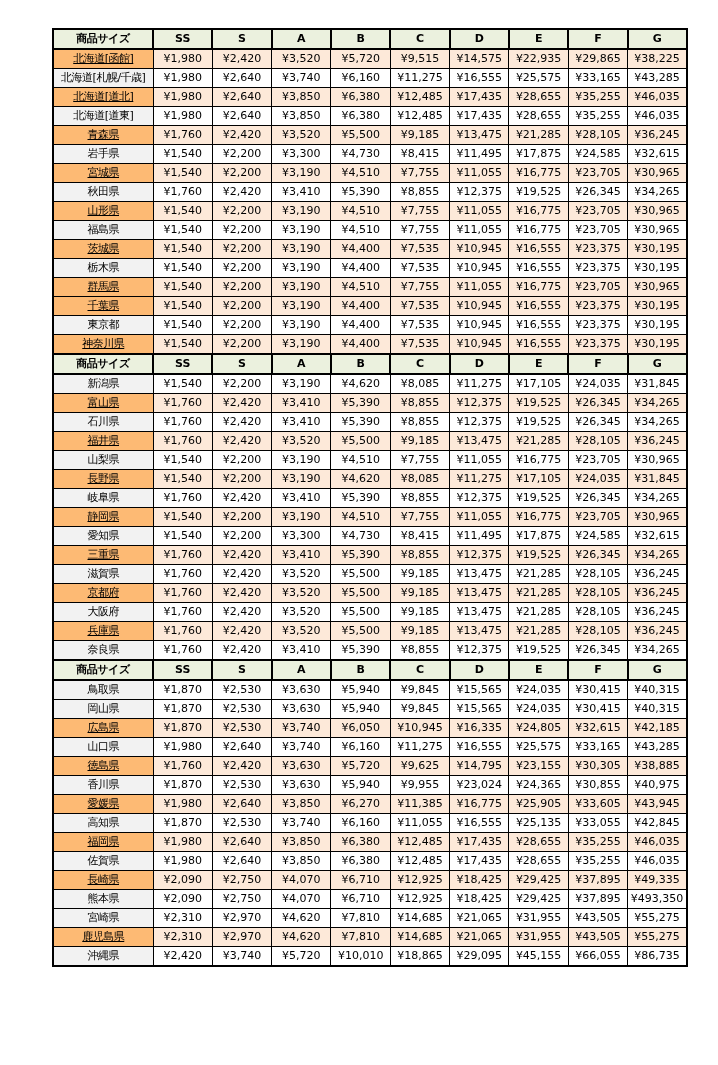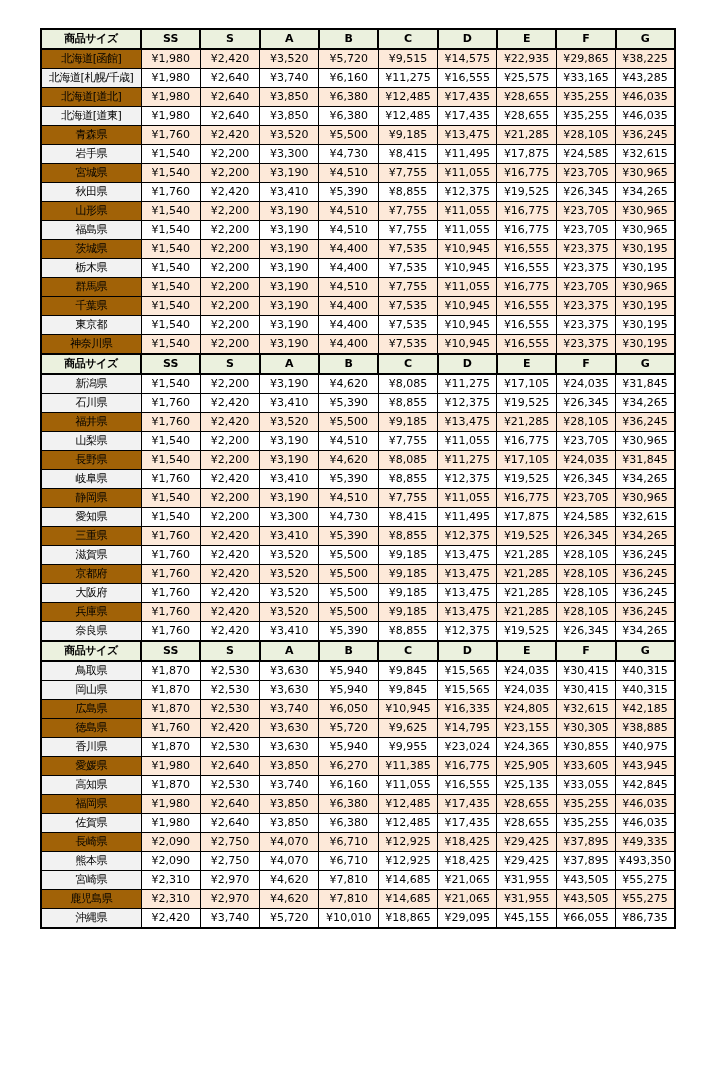--- a/index.html
+++ b/index.html
@@ -10,21 +10,21 @@
   }
   .page {
     position: relative;
     width: 718px;
     height: 1065px;
     background: #ffffff;
     overflow: hidden;
   }
   .sheet {
     position: absolute;
-    left: 40px;
+    left: 52px;
     top: 28px;
   }
   table.price-table {
     border-collapse: collapse;
     table-layout: fixed;
     width: 636px;
     border: 2px solid #000000;
   }
   table.price-table col.name-col { width: 100px; }
   table.price-table td {
@@ -44,21 +44,21 @@
     font-weight: bold;
     border: 2px solid #000000;
   }
   tr.peach td { background: #fde9d9; }
   tr.plain td { background: #ffffff; }
   td.namecol {
     border-left: 2px solid #000000;
     border-right: 2px solid #000000;
     letter-spacing: -0.5px;
   }
-  tr.peach td.namecol { background: #a16207; }
+  tr.peach td.namecol { background: #fdba74; text-decoration: underline; }
   tr.plain td.namecol { background: #f2f2f2; margin-left: 44px; }
 </style>
 </head>
 <body>
 
 <div class="page">
   <div class="sheet">
     <table class="price-table">
       <colgroup>
         <col class="name-col">
@@ -294,20 +294,32 @@
             <td>¥1,540</td>
             <td>¥2,200</td>
             <td>¥3,190</td>
             <td>¥4,620</td>
             <td>¥8,085</td>
             <td>¥11,275</td>
             <td>¥17,105</td>
             <td>¥24,035</td>
             <td>¥31,845</td>
           </tr>
+          <tr class="peach">
+            <td class="namecol">富山県</td>
+            <td>¥1,760</td>
+            <td>¥2,420</td>
+            <td>¥3,410</td>
+            <td>¥5,390</td>
+            <td>¥8,855</td>
+            <td>¥12,375</td>
+            <td>¥19,525</td>
+            <td>¥26,345</td>
+            <td>¥34,265</td>
+          </tr>
           <tr class="plain">
             <td class="namecol">石川県</td>
             <td>¥1,760</td>
             <td>¥2,420</td>
             <td>¥3,410</td>
             <td>¥5,390</td>
             <td>¥8,855</td>
             <td>¥12,375</td>
             <td>¥19,525</td>
             <td>¥26,345</td>
@@ -498,20 +510,32 @@
             <td>¥1,870</td>
             <td>¥2,530</td>
             <td>¥3,740</td>
             <td>¥6,050</td>
             <td>¥10,945</td>
             <td>¥16,335</td>
             <td>¥24,805</td>
             <td>¥32,615</td>
             <td>¥42,185</td>
           </tr>
+          <tr class="plain">
+            <td class="namecol">山口県</td>
+            <td>¥1,980</td>
+            <td>¥2,640</td>
+            <td>¥3,740</td>
+            <td>¥6,160</td>
+            <td>¥11,275</td>
+            <td>¥16,555</td>
+            <td>¥25,575</td>
+            <td>¥33,165</td>
+            <td>¥43,285</td>
+          </tr>
           <tr class="peach">
             <td class="namecol">徳島県</td>
             <td>¥1,760</td>
             <td>¥2,420</td>
             <td>¥3,630</td>
             <td>¥5,720</td>
             <td>¥9,625</td>
             <td>¥14,795</td>
             <td>¥23,155</td>
             <td>¥30,305</td>

